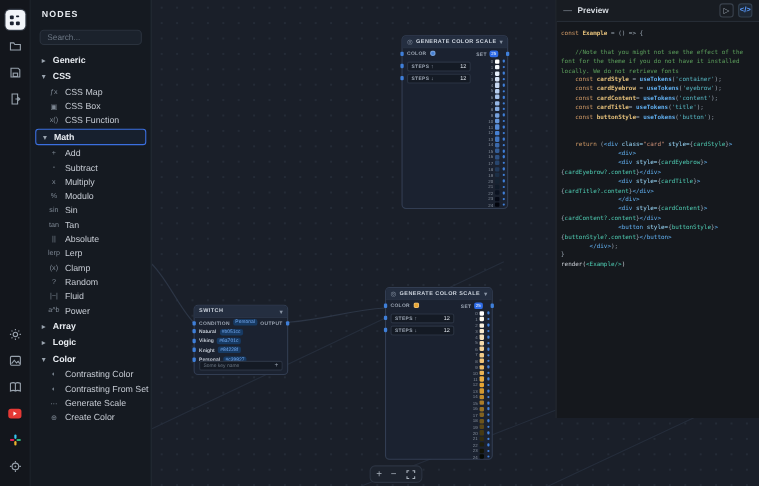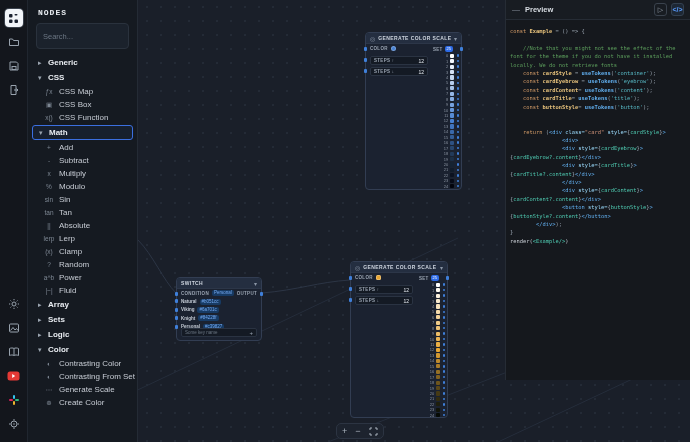--- a/index.html
+++ b/index.html
@@ -13,24 +13,24 @@
     padding:6px 0; z-index:6; }
   .rail .spacer { flex:1; }
   .rail-btn { width:18px; height:18px; display:flex; align-items:center; justify-content:center;
     margin:3px 0; border-radius:4px; color:#98a2ad; }
   .rail-btn svg { display:block; }
   .rail-btn.logo { background:#f2f5f9; box-shadow:0 0 0 1px #3a414c; }
 
   
   .sidebar { position:absolute; left:28px; top:0; width:110px; height:442px; background:#151a21;
     border-right:1px solid #242b35; z-index:6; overflow:hidden; }
-  .sb-title { font-size:8px; font-weight:bold; letter-spacing:1px; color:#e8ecf1; padding:8px 0 6px 10px;font-family:Liberation Mono, monospace; }
+  .sb-title { font-size:8px; font-weight:bold; letter-spacing:1px; color:#e8ecf1; padding:8px 0 6px 10px; }
   .sb-search { margin:0 8px 6px 8px; }
   .sb-search input { width:100%; height:14px; background:#1b222c; border:1px solid #2a323d;
-    border-radius:4px; color:#aab3bd; font-size:7.5px; padding:12px 6px; outline:none;
+    border-radius:4px; color:#aab3bd; font-size:7.5px; padding:0 6px; outline:none;
     font-family:"Liberation Sans",sans-serif; }
   .sb-search input::placeholder { color:#6b7683; }
   .cat-row { display:flex; align-items:center; height:15px; padding-left:10px; cursor:pointer; }
   .cat-row .chev { width:10px; font-size:7px; color:#9aa4af; }
   .cat-row .cat-label { font-size:8px; font-weight:bold; color:#e8ecf1; }
   .cat-row.selected { border:1px solid #3b6fe0; border-radius:3px; margin:1px 4px; padding-left:6px;
     background:rgba(59,111,224,.07); }
   .item-row { display:flex; align-items:center; height:13px; padding-left:14px; cursor:pointer; }
   .item-row .it-icon { width:14px; font-size:6.5px; color:#7d8793; text-align:center; flex:none; }
   .item-row .it-label { font-size:8px; color:#c7ccd4; margin-left:3px; white-space:nowrap; }
@@ -606,34 +606,30 @@
         </div>
         <div class="item-row">
           <span class="it-icon">(x)</span>
           <span class="it-label">Clamp</span>
         </div>
         <div class="item-row">
           <span class="it-icon">?</span>
           <span class="it-label">Random</span>
         </div>
         <div class="item-row">
+          <span class="it-icon">|~|</span>
+          <span class="it-label">Fluid</span>
+        </div>
+        <div class="item-row">
           <span class="it-icon">a^b</span>
           <span class="it-label">Power</span>
-        </div>
-        <div class="item-row">
-          <span class="it-icon">|~|</span>
-          <span class="it-label">Fluid</span>
         </div>
         <div class="cat-row">
           <span class="chev">▸</span>
           <span class="cat-label">Array</span>
-        </div>
-        <div class="cat-row">
-          <span class="chev">▸</span>
-          <span class="cat-label">Sets</span>
         </div>
         <div class="cat-row">
           <span class="chev">▸</span>
           <span class="cat-label">Logic</span>
         </div>
         <div class="cat-row">
           <span class="chev">▾</span>
           <span class="cat-label">Color</span>
         </div>
         <div class="item-row">

